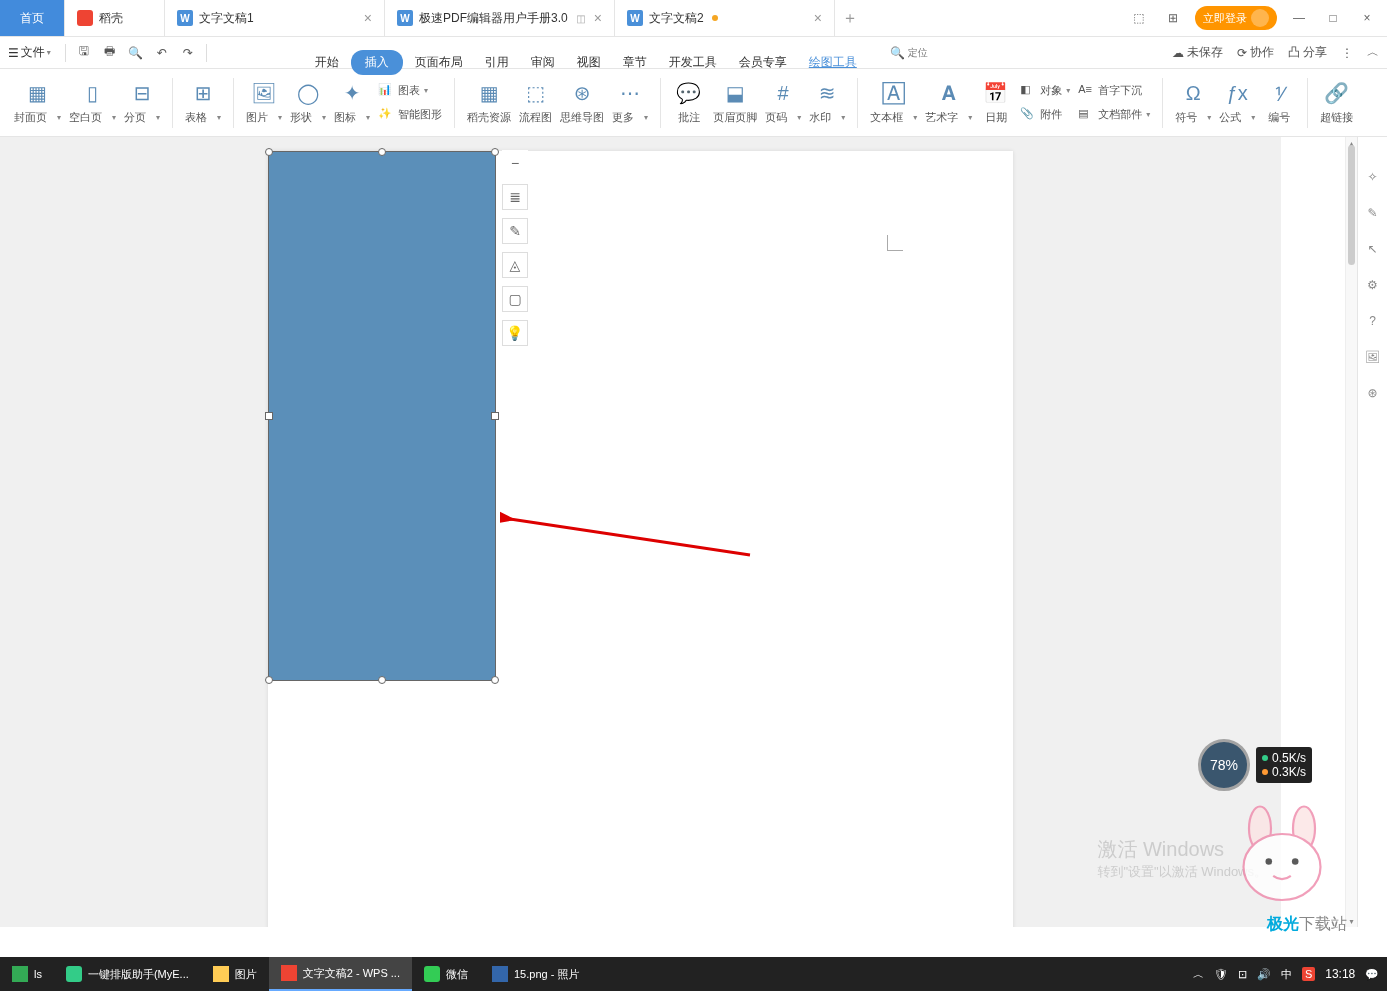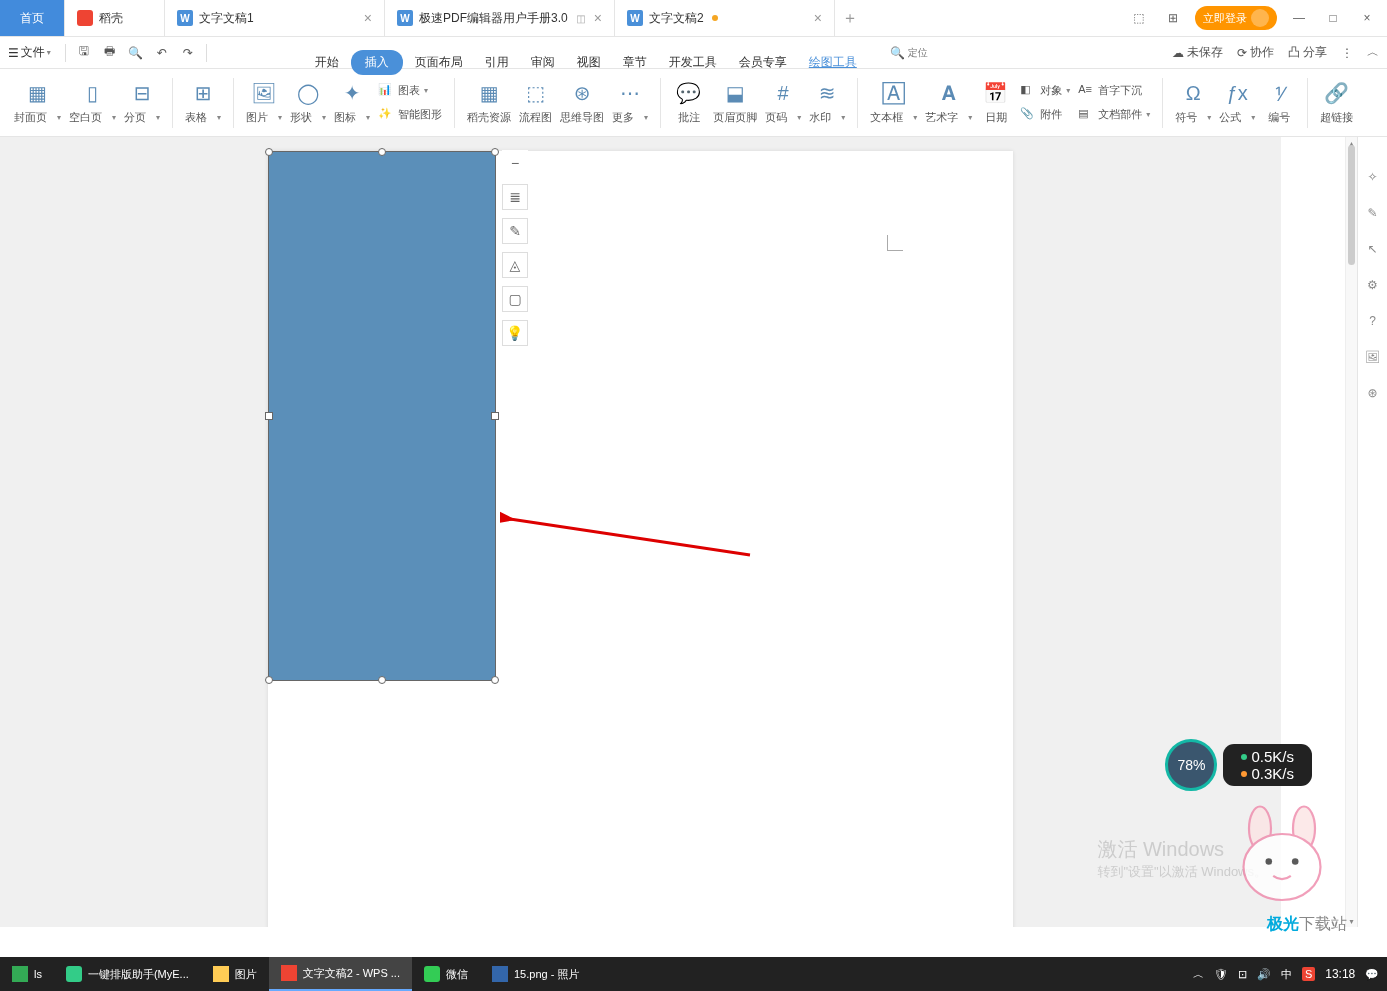--- a/index.html
+++ b/index.html
@@ -69,22 +69,22 @@
     .vscroll .thumb { position: absolute; top: 8px; left: 2px; right: 2px; height: 120px; background: #ccc; border-radius: 4px; }
     .vscroll .arr { position: absolute; left: 0; right: 0; height: 12px; display: flex; align-items: center; justify-content: center; font-size: 8px; color: #888; }
     
     
     .watermark { position: absolute; right: 120px; bottom: 110px; color: #ccc; }
     .watermark .wm1 { font-size: 20px; }
     .watermark .wm2 { font-size: 13px; }
     
     
     .perf-overlay { position: absolute; right: 75px; bottom: 200px; display: flex; align-items: center; gap: 6px; }
-    .perf-circle { width: 52px; height: 52px; border-radius: 50%; background: #3a566e; color: #fff; display: flex; align-items: center; justify-content: center; font-size: 14px; border: 3px solid #14b8a6; }
-    .perf-stats { background: #222; color: #fff; padding: 4px 18px; border-radius: 11px; font-size: 15px; }
+    .perf-circle { width: 52px; height: 52px; border-radius: 50%; background: #3a566e; color: #fff; display: flex; align-items: center; justify-content: center; font-size: 14px; border: 3px solid #a3a3a3; }
+    .perf-stats { background: #222; color: #fff; padding: 4px 6px; border-radius: 3px; font-size: 12px; }
     .perf-stats .row { display: flex; align-items: center; gap: 4px; }
     .perf-stats .dot { width: 6px; height: 6px; border-radius: 50%; }
     .perf-stats .dot.g { background: #3c8; }
     .perf-stats .dot.o { background: #f93; }
     
     
     .mascot { position: absolute; right: 50px; bottom: 80px; width: 110px; height: 110px; opacity: 0.8; }
     .mascot-logo { position: absolute; right: 40px; bottom: 56px; font-size: 16px; }
     .mascot-logo .b { color: #0ad; font-weight: bold; }
     .mascot-logo .g { color: #888; }

